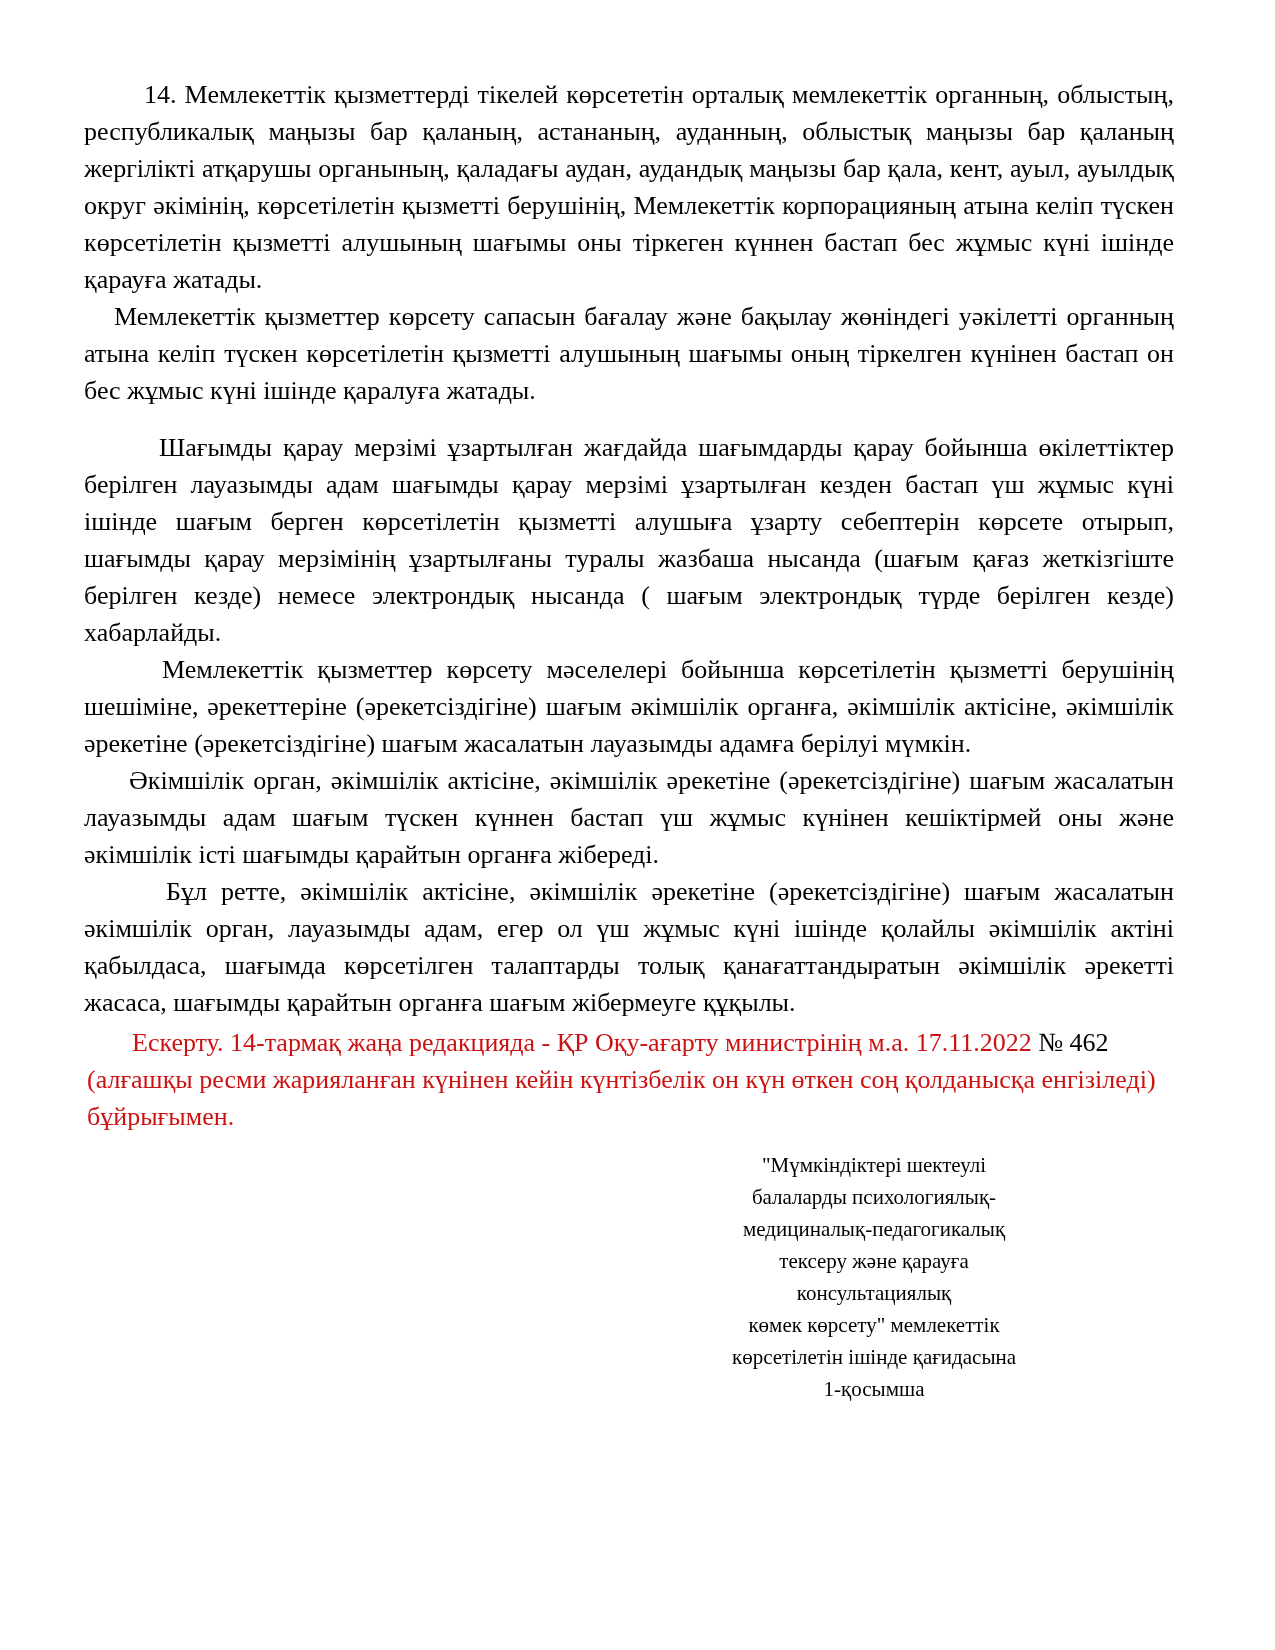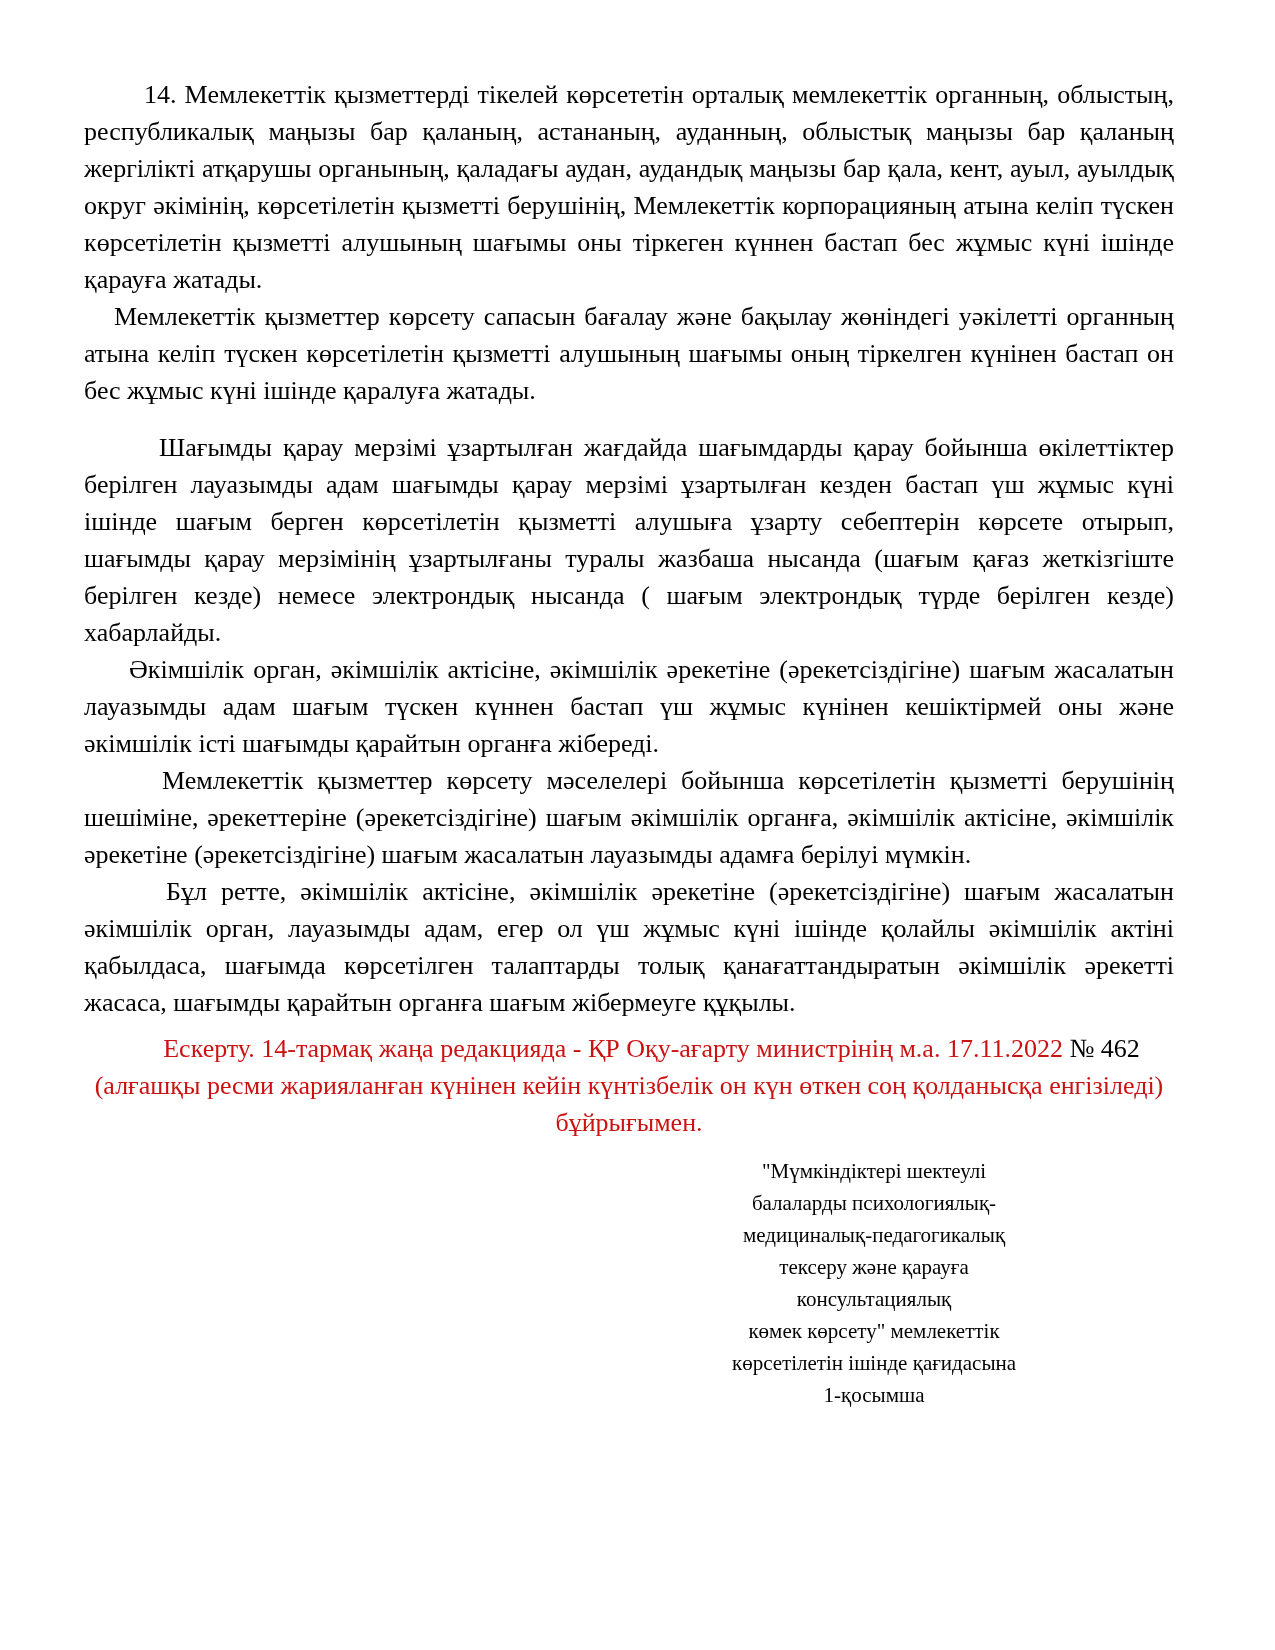--- a/index.html
+++ b/index.html
@@ -29,22 +29,22 @@
     text-justify: inter-word;
   }
   .ind-60 { text-indent: 60px; }
   .ind-30 { text-indent: 30px; }
   .ind-75 { text-indent: 75px; margin-top: 20px; }
   .ind-78 { text-indent: 78px; }
   .ind-45 { text-indent: 45px; }
   .ind-82 { text-indent: 82px; }
   .ind-55 { text-indent: 55px; }
   .note {
-    margin: 9px;
-    text-align: center;
+    margin: 3px;
+    text-align: left;
     text-indent: 45px;
   }
   .note .red { color: var(--accent-red, #cc1111); }
   .note .black { color: #000000; }
   .appendix {
     margin: 14px 0 0 565px;
     width: 450px;
     text-align: center;
     font-size: 21px;
     line-height: 32px;
@@ -55,23 +55,23 @@
 <body style="background: rgb(255, 255, 255); color: rgb(0, 0, 0);">
 
 <div class="doc">
 
   <p class="para ind-60">14. Мемлекеттік қызметтерді тікелей көрсететін орталық мемлекеттік органның, облыстың, республикалық маңызы бар қаланың, астананың, ауданның, облыстық маңызы бар қаланың жергілікті атқарушы органының, қаладағы аудан, аудандық маңызы бар қала, кент, ауыл, ауылдық округ әкімінің, көрсетілетін қызметті берушінің, Мемлекеттік корпорацияның атына келіп түскен көрсетілетін қызметті алушының шағымы оны тіркеген күннен бастап бес жұмыс күні ішінде қарауға жатады.</p>
 
   <p class="para ind-30">Мемлекеттік қызметтер көрсету сапасын бағалау және бақылау жөніндегі уәкілетті органның атына келіп түскен көрсетілетін қызметті алушының шағымы оның тіркелген күнінен бастап он бес жұмыс күні ішінде қаралуға жатады.</p>
 
   <p class="para ind-75">Шағымды қарау мерзімі ұзартылған жағдайда шағымдарды қарау бойынша өкілеттіктер берілген лауазымды адам шағымды қарау мерзімі ұзартылған кезден бастап үш жұмыс күні ішінде шағым берген көрсетілетін қызметті алушыға ұзарту себептерін көрсете отырып, шағымды қарау мерзімінің ұзартылғаны туралы жазбаша нысанда (шағым қағаз жеткізгіште берілген кезде) немесе электрондық нысанда ( шағым электрондық түрде берілген кезде) хабарлайды.</p>
 
+  <p class="para ind-78">Мемлекеттік қызметтер көрсету мәселелері бойынша көрсетілетін қызметті берушінің шешіміне, әрекеттеріне (әрекетсіздігіне) шағым әкімшілік органға, әкімшілік актісіне, әкімшілік әрекетіне (әрекетсіздігіне) шағым жасалатын лауазымды адамға берілуі мүмкін.</p>
+
   <p class="para ind-45">Әкімшілік орган, әкімшілік актісіне, әкімшілік әрекетіне (әрекетсіздігіне) шағым жасалатын лауазымды адам шағым түскен күннен бастап үш жұмыс күнінен кешіктірмей оны және әкімшілік істі шағымды қарайтын органға жібереді.</p>
-
-  <p class="para ind-78">Мемлекеттік қызметтер көрсету мәселелері бойынша көрсетілетін қызметті берушінің шешіміне, әрекеттеріне (әрекетсіздігіне) шағым әкімшілік органға, әкімшілік актісіне, әкімшілік әрекетіне (әрекетсіздігіне) шағым жасалатын лауазымды адамға берілуі мүмкін.</p>
 
   <p class="para ind-82">Бұл ретте, әкімшілік актісіне, әкімшілік әрекетіне (әрекетсіздігіне) шағым жасалатын әкімшілік орган, лауазымды адам, егер ол үш жұмыс күні ішінде қолайлы әкімшілік актіні қабылдаса, шағымда көрсетілген талаптарды толық қанағаттандыратын әкімшілік әрекетті жасаса, шағымды қарайтын органға шағым жібермеуге құқылы.</p>
 
   <p class="note">
     <span class="red">Ескерту. 14-тармақ жаңа редакцияда - ҚР Оқу-ағарту министрінің м.а. 17.11.2022 </span><span class="black">№ 462 </span><span class="red">(алғашқы ресми жарияланған күнінен кейін күнтізбелік он күн өткен соң қолданысқа енгізіледі) бұйрығымен.</span>
   </p>
 
 
   <div class="appendix">
     <div class="line">"Мүмкіндіктері шектеулі</div>

